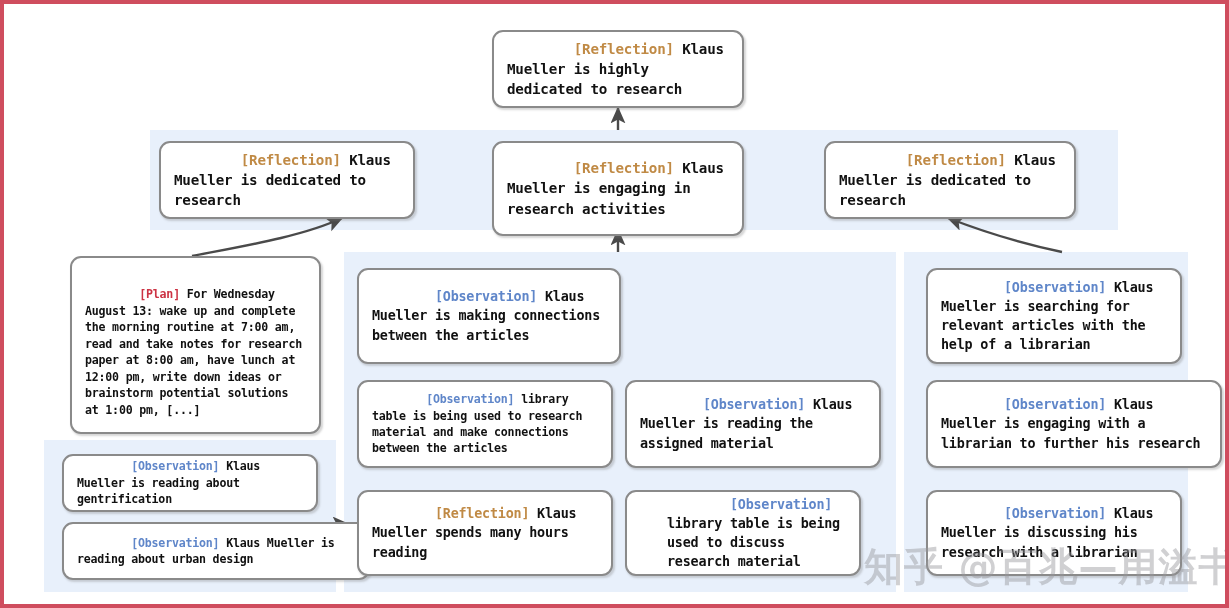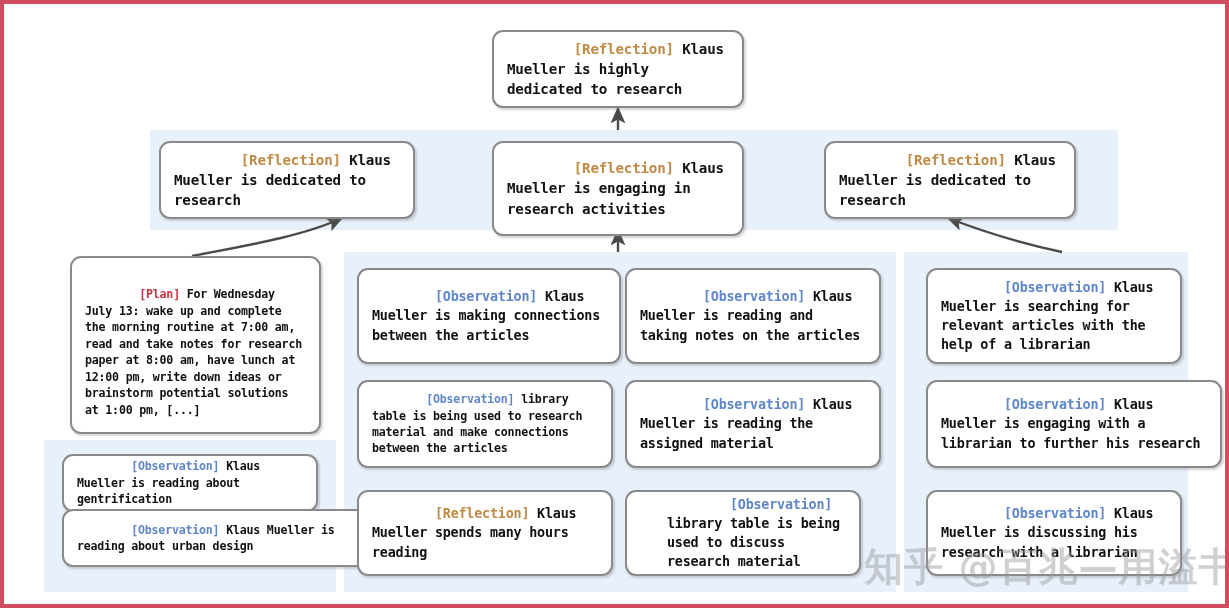--- a/index.html
+++ b/index.html
@@ -124,31 +124,31 @@
     </div>
 
     <div class="node sz-lg" style="left:820px;top:137px;width:252px;height:78px;">
       <div class="txt">
         <span class="tag tag-reflection">[Reflection]</span><span> Klaus Mueller is dedicated to research</span>
       </div>
     </div>
 
     <div class="node sz-sm" style="left:66px;top:252px;width:251px;height:178px;align-items:flex-start;padding-top:12px;">
       <div class="txt">
-        <span class="tag tag-plan">[Plan]</span><span> For Wednesday July 13: wake up and complete the morning routine at 7:00 am, read and take notes for research paper at 8:00 am, have lunch at 12:00 pm, write down ideas or brainstorm potential solutions at 1:00 pm, [...]</span>
+        <span class="tag tag-plan">[Plan]</span><span> For Wednesday August 13: wake up and complete the morning routine at 7:00 am, read and take notes for research paper at 8:00 am, have lunch at 12:00 pm, write down ideas or brainstorm potential solutions at 1:00 pm, [...]</span>
       </div>
     </div>
 
     <div class="node sz-sm" style="left:58px;top:450px;width:256px;height:58px;">
       <div class="txt">
         <span class="tag tag-observation">[Observation]</span><span> Klaus Mueller is reading about gentrification</span>
       </div>
     </div>
 
-    <div class="node sz-sm" style="left:58px;top:505px;width:308px;height:58px;">
+    <div class="node sz-sm" style="left:58px;top:518px;width:308px;height:58px;">
       <div class="txt">
         <span class="tag tag-observation">[Observation]</span><span> Klaus Mueller is reading about urban design</span>
       </div>
     </div>
 
     <div class="node sz-md" style="left:353px;top:264px;width:264px;height:96px;">
       <div class="txt">
         <span class="tag tag-observation">[Observation]</span><span> Klaus Mueller is making connections between the articles</span>
       </div>
     </div>
@@ -158,25 +158,20 @@
         <span class="tag tag-observation">[Observation]</span><span> library table is being used to research material and make connections between the articles</span>
       </div>
     </div>
 
     <div class="node sz-md" style="left:353px;top:486px;width:256px;height:86px;">
       <div class="txt">
         <span class="tag tag-reflection">[Reflection]</span><span> Klaus Mueller spends many hours reading</span>
       </div>
     </div>
 
-    <div class="node sz-md" style="left:621px;top:264px;width:256px;height:96px;">
-      <div class="txt">
-        <span class="tag tag-observation">[Observation]</span><span> Klaus Mueller is reading and taking notes on the articles</span>
-      </div>
-    </div>
 
     <div class="node sz-md" style="left:621px;top:376px;width:256px;height:88px;">
       <div class="txt">
         <span class="tag tag-observation">[Observation]</span><span> Klaus Mueller is reading the assigned material</span>
       </div>
     </div>
 
     <div class="node sz-md" style="left:621px;top:486px;width:236px;height:86px;padding-left:40px;">
       <div class="txt">
         <span class="tag tag-observation">[Observation]</span><span> library table is being used to discuss research material</span>

